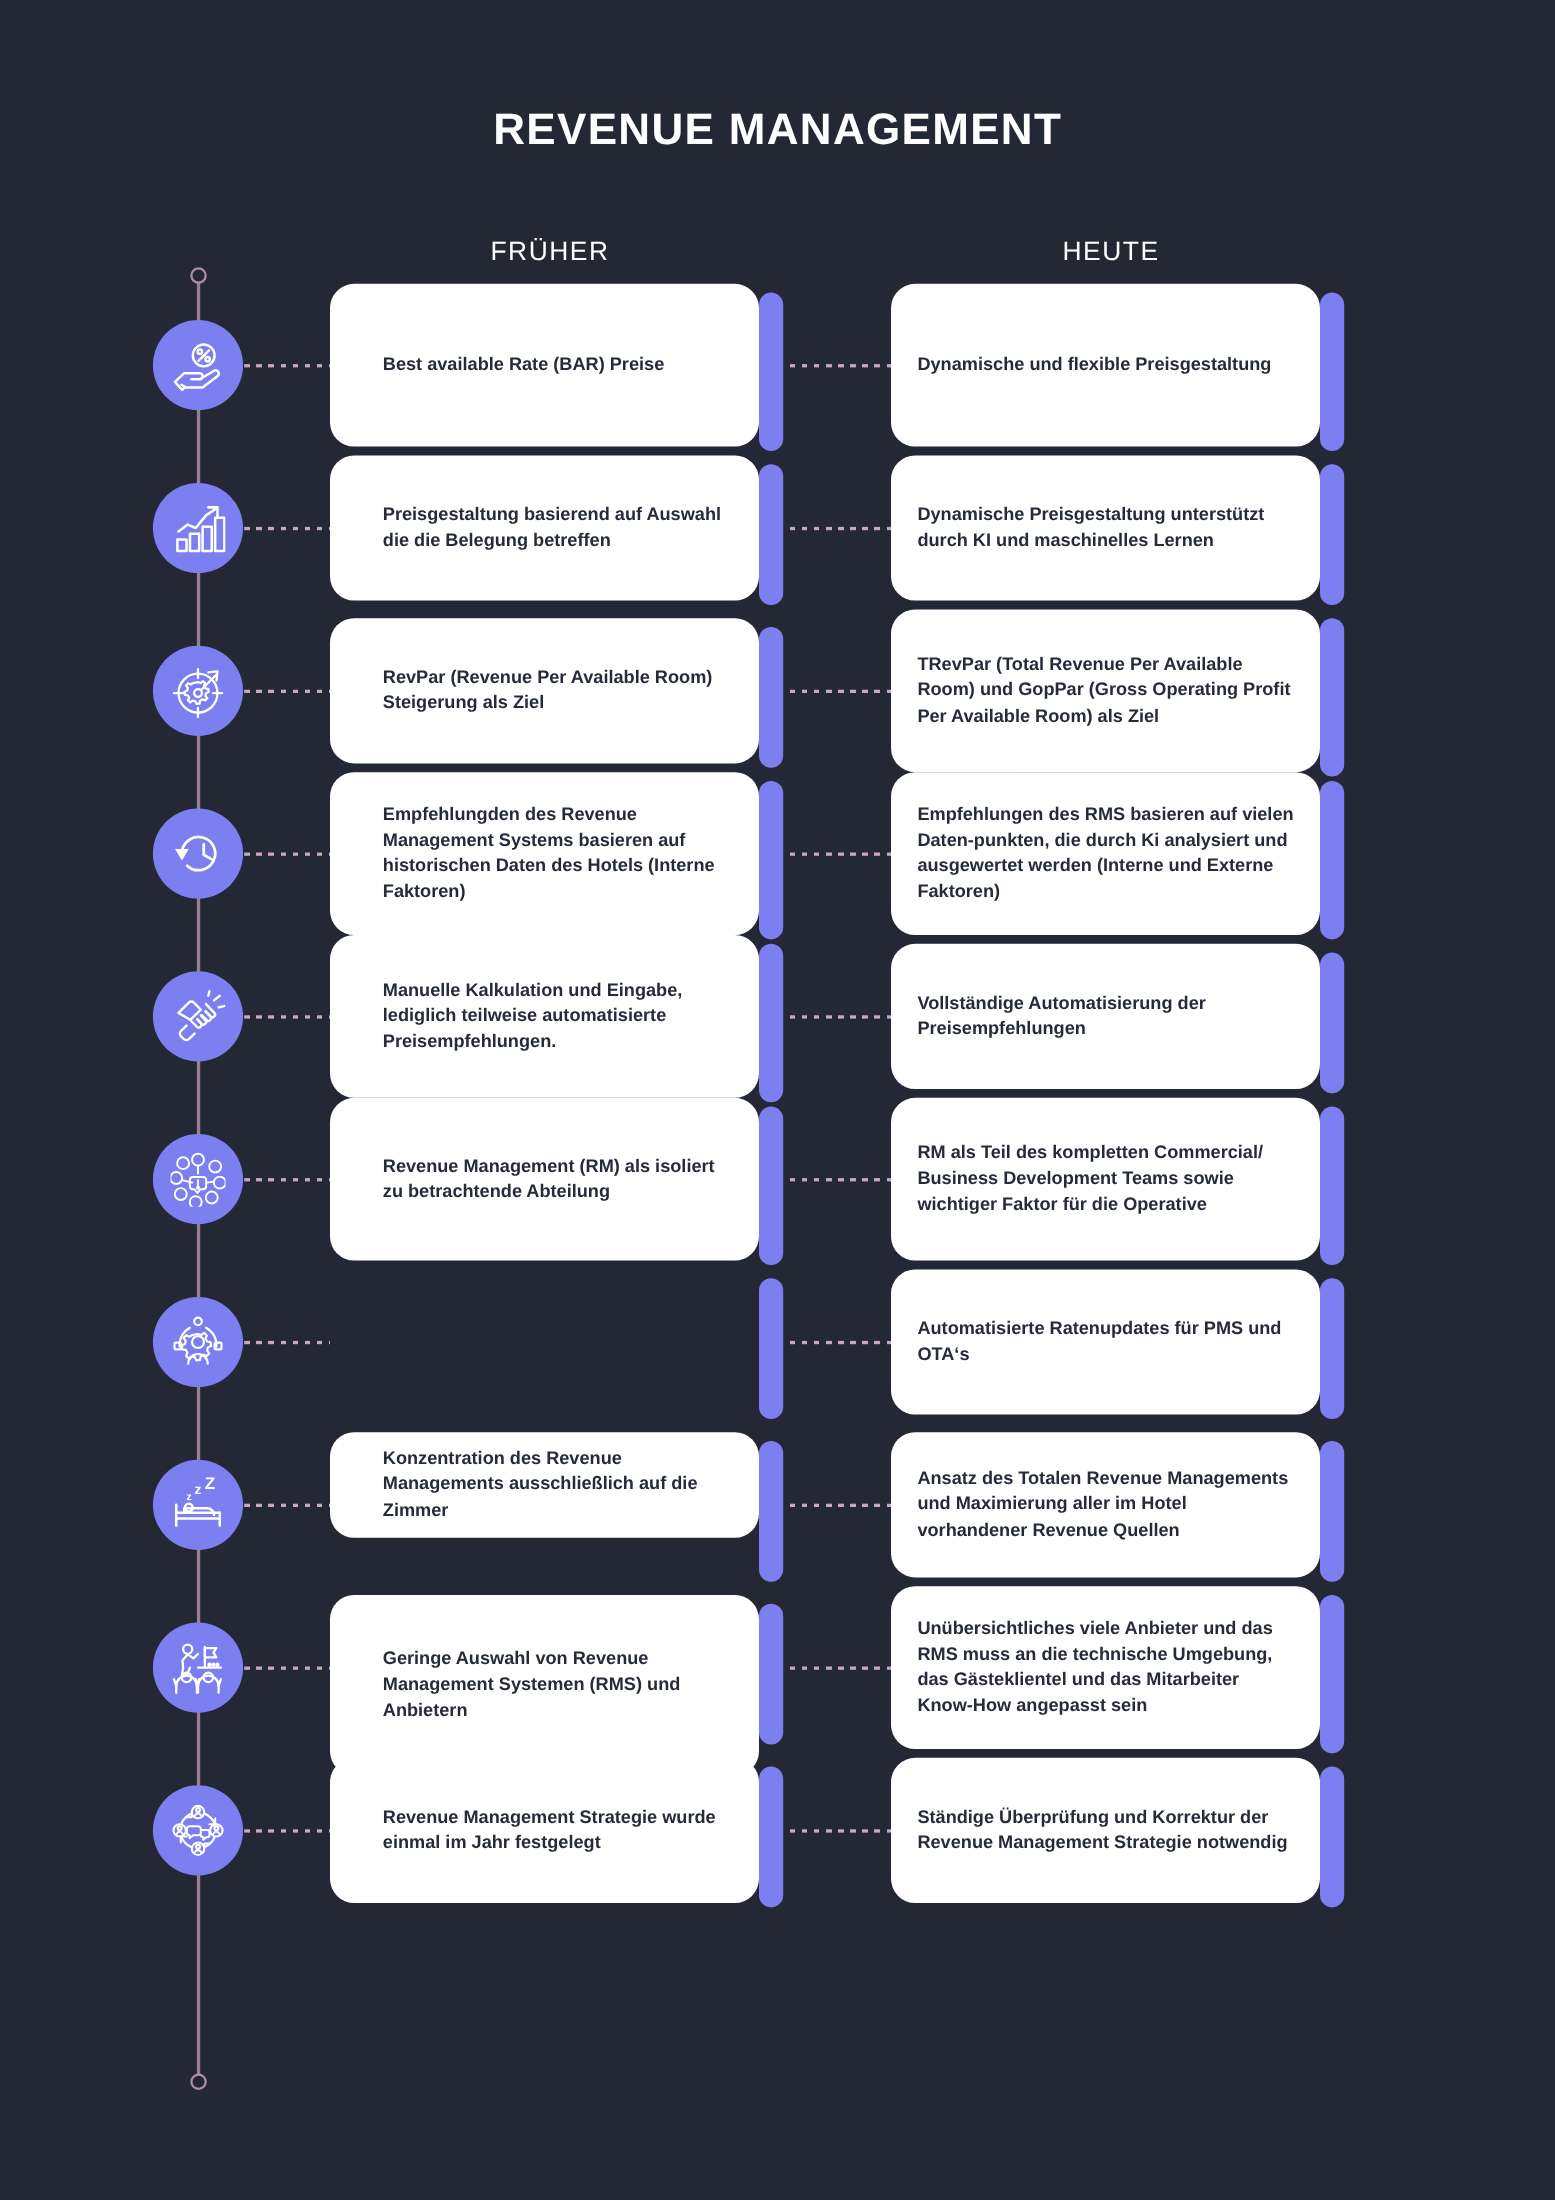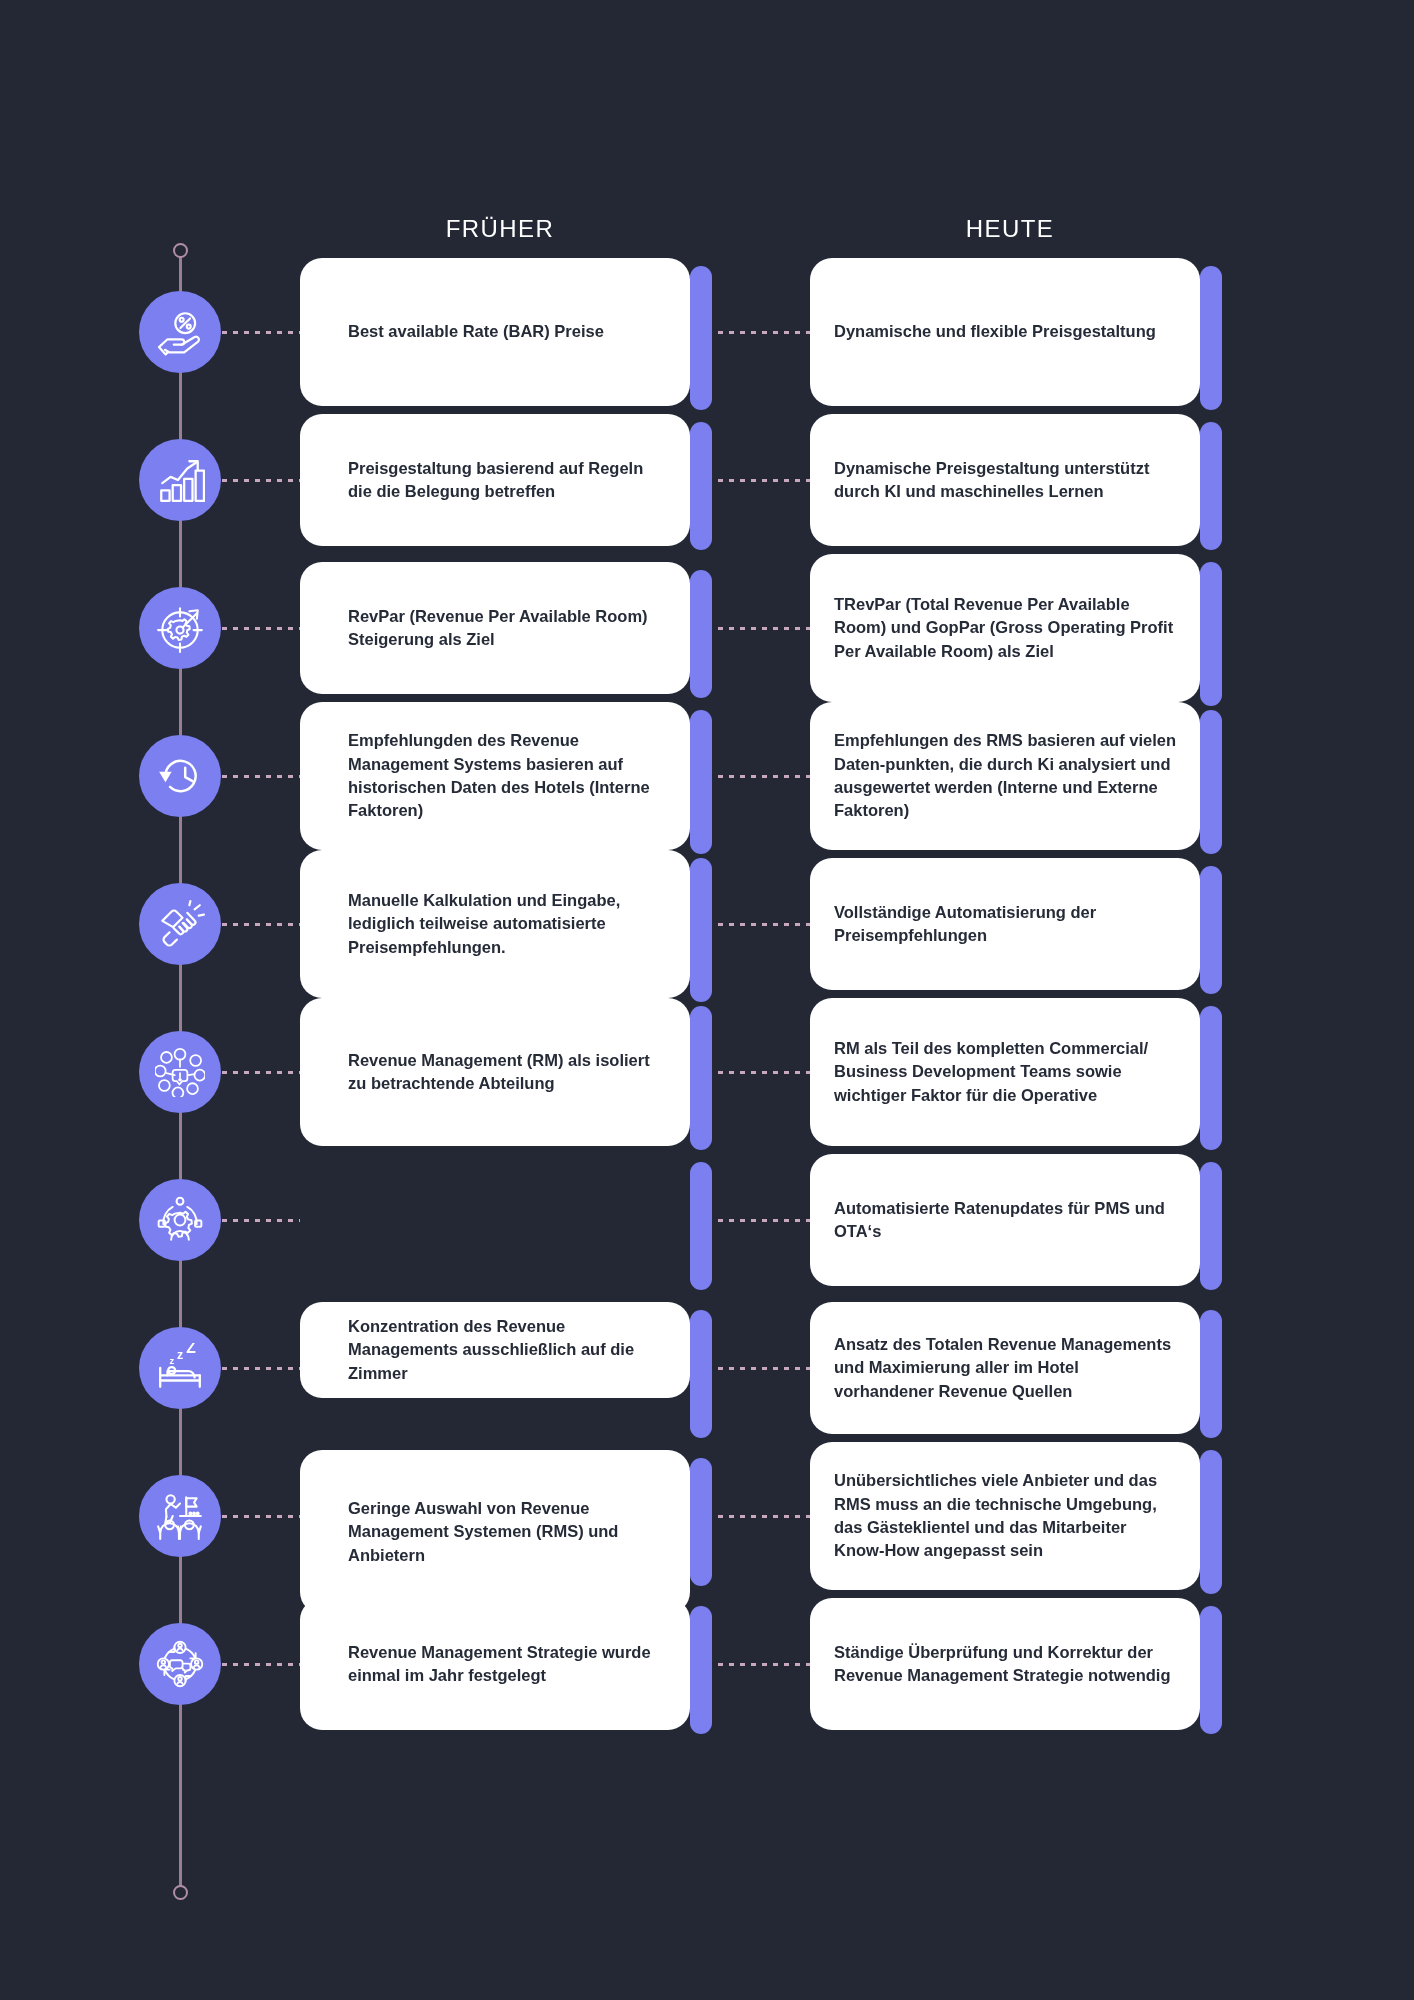--- a/index.html
+++ b/index.html
@@ -140,20 +140,21 @@
     z-index: 1;
   }
   .tab.left  { left: 690px; }
   .tab.right { left: 1200px; }
 </style>
 </head>
 <body>
 
 <div class="page">
 
+  <div class="title">REVENUE MANAGEMENT</div>
 
   <div class="col-head left">FRÜHER</div>
   <div class="col-head right">HEUTE</div>
 
   <div class="spine"></div>
   <div class="spine-cap top"></div>
   <div class="spine-cap bottom"></div>
 
   <div class="rows">
       <div class="row" style="height: 148px; margin-bottom: 0px;">
@@ -192,21 +193,21 @@
       <rect x="6" y="34" width="8" height="10"></rect>
       <rect x="17" y="29" width="8" height="15"></rect>
       <rect x="28" y="23" width="8" height="21"></rect>
       <rect x="39" y="15" width="8" height="29"></rect>
       <polyline points="7,27 15,21 22,24 31,13 40,7"></polyline>
       <polyline points="33,6 41,6 41,14"></polyline>
     </g>
           </svg>
         </div>
         <div class="card left" style="height: 132px; top: 8px;">
-          <div class="card-text">Preisgestaltung basierend auf Regeln die die Belegung betreffen</div>
+          <div class="card-text">Preisgestaltung basierend auf Auswahl die die Belegung betreffen</div>
         </div>
         <div class="card right" style="height: 132px; top: 8px;">
           <div class="card-text">Dynamische Preisgestaltung unterstützt durch KI und maschinelles Lernen</div>
         </div>
       </div>
       <div class="row" style="height: 148px; margin-bottom: 0px;">
         <div class="dots d1" style="top: 73px;"></div>
         <div class="dots d2" style="top: 73px;"></div>
         <div class="tab left" style="height: 128px; top: 16px;"></div>
         <div class="tab right" style="height: 144px; top: 8px;"></div>

